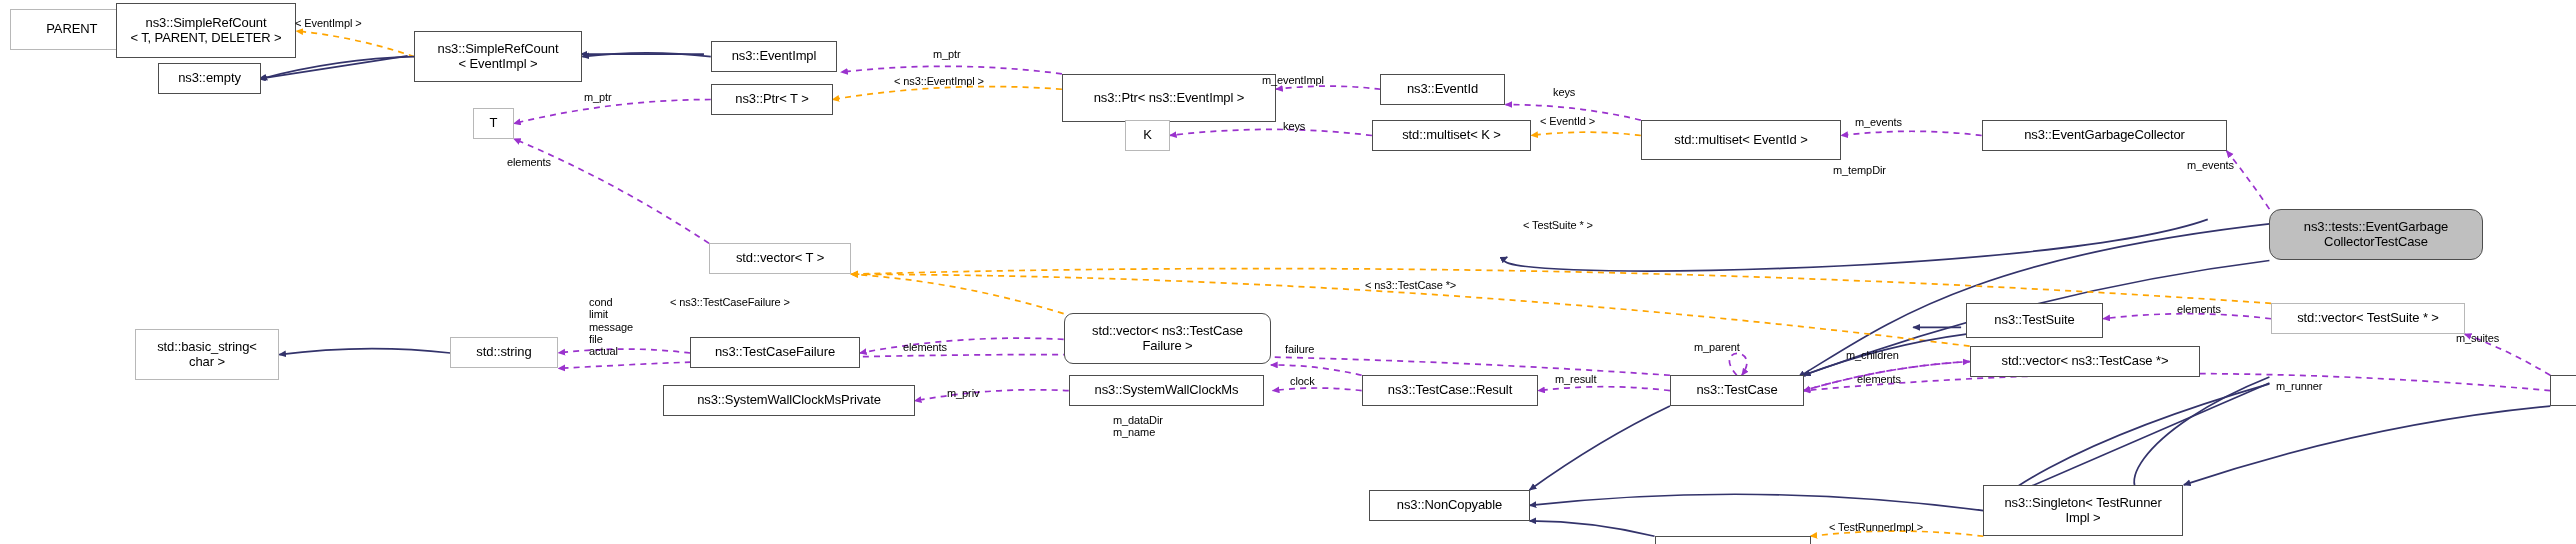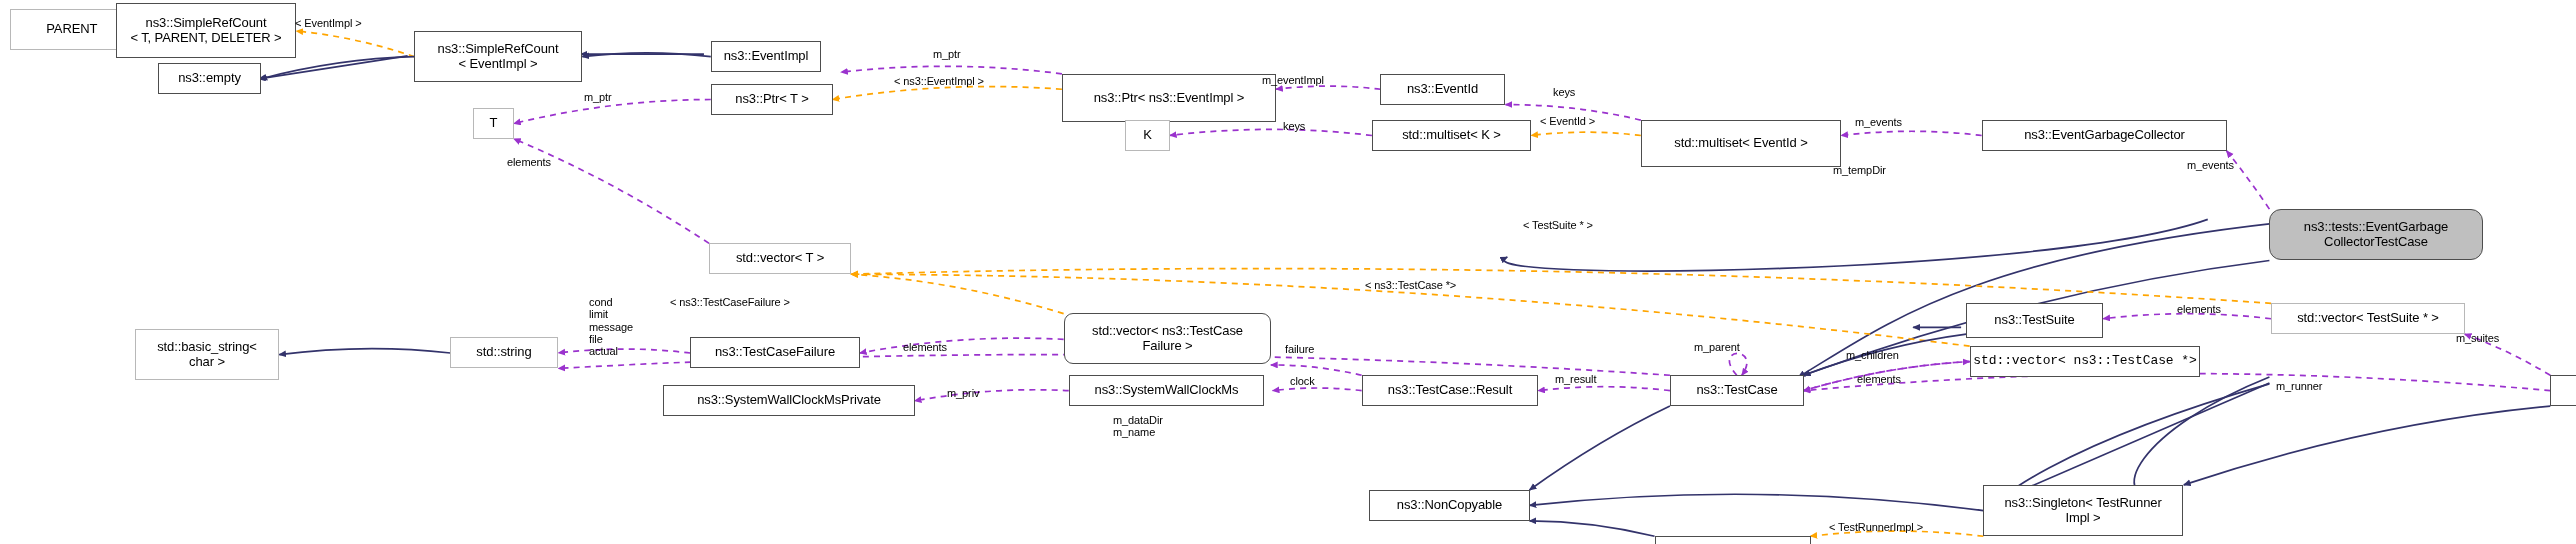--- a/index.html
+++ b/index.html
@@ -138,45 +138,45 @@
       </g>
     </svg>
 
   <div class="edge-label" style="left:287px;top:17px;"></div>
 <div class="node plain" style="left: 10.3px; top: 8.6px; width: 123px; height: 41px;">PARENT</div>
     <div class="node solid" style="left: 116px; top: 3.4px; width: 180px; height: 55px;">ns3::SimpleRefCount
 &lt; T, PARENT, DELETER &gt;</div>
     <div class="node solid" style="left: 158px; top: 63px; width: 103px; height: 31px;">ns3::empty</div>
     <div class="node solid" style="left: 414px; top: 31px; width: 168px; height: 51px;">ns3::SimpleRefCount
 &lt; EventImpl &gt;</div>
-    <div class="node solid" style="left: 711px; top: 41px; width: 110px; height: 31px;">ns3::EventImpl</div>
+    <div class="node solid" style="left: 711px; top: 41px; width: 126px; height: 31px;">ns3::EventImpl</div>
     <div class="node solid" style="left: 711px; top: 84px; width: 122px; height: 31px; text-align: right;">ns3::Ptr&lt; T &gt;</div>
     <div class="node plain" style="left: 473px; top: 108px; width: 41px; height: 31px;">T</div>
     <div class="node solid" style="left: 1062px; top: 74px; width: 214px; height: 48px;">ns3::Ptr&lt; ns3::EventImpl &gt;</div>
     <div class="node solid" style="left: 1380px; top: 74px; width: 125px; height: 31px;">ns3::EventId</div>
     <div class="node plain" style="left: 1125px; top: 120px; width: 45px; height: 31px;">K</div>
     <div class="node solid" style="left: 1372px; top: 120px; width: 159px; height: 31px;">std::multiset&lt; K &gt;</div>
-    <div class="node solid" style="left: 1641px; top: 120px; width: 200px; height: 47px;">std::multiset&lt; EventId &gt;</div>
+    <div class="node solid" style="left: 1641px; top: 120px; width: 200px; height: 40px;">std::multiset&lt; EventId &gt;</div>
     <div class="node solid" style="left: 1982px; top: 120px; width: 245px; height: 31px;">ns3::EventGarbageCollector</div>
     <div class="node highlight" style="left: 2269px; top: 209px; width: 214px; height: 51px; border-radius: 12px;">ns3::tests::EventGarbage
 CollectorTestCase</div>
     <div class="node plain" style="left: 709px; top: 243px; width: 142px; height: 31px;">std::vector&lt; T &gt;</div>
     <div class="node plain" style="left: 135px; top: 329px; width: 144px; height: 51px;">std::basic_string&lt;
 char &gt;</div>
     <div class="node plain" style="left: 450px; top: 337px; width: 108px; height: 31px;">std::string</div>
     <div class="node solid" style="left: 690px; top: 337px; width: 170px; height: 31px;">ns3::TestCaseFailure</div>
     <div class="node solid" style="left: 1064px; top: 313px; width: 207px; height: 51px; border-radius: 9px;">std::vector&lt; ns3::TestCase
 Failure &gt;</div>
     <div class="node solid" style="left: 1069px; top: 375px; width: 195px; height: 31px;">ns3::SystemWallClockMs</div>
     <div class="node solid" style="left: 663px; top: 385px; width: 252px; height: 31px;">ns3::SystemWallClockMsPrivate</div>
     <div class="node solid" style="left: 1362px; top: 375px; width: 176px; height: 31px;">ns3::TestCase::Result</div>
     <div class="node solid" style="left: 1670px; top: 375px; width: 134px; height: 31px;">ns3::TestCase</div>
     <div class="node solid" style="left: 1966px; top: 303px; width: 137px; height: 35px;">ns3::TestSuite</div>
     <div class="node plain" style="left: 2271px; top: 303px; width: 194px; height: 31px;">std::vector&lt; TestSuite * &gt;</div>
-    <div class="node solid" style="left: 1970px; top: 346px; width: 230px; height: 31px; font-family: Liberation Mono, monospace;">std::vector&lt; ns3::TestCase *&gt;</div>
+    <div class="node solid" style="left: 1970px; top: 346px; width: 230px; height: 31px;">std::vector&lt; ns3::TestCase *&gt;</div>
     <div class="node solid" style="left: 2550px; top: 375px; width: 171px; height: 31px;">ns3::TestRunnerImpl</div>
     <div class="node solid" style="left: 1369px; top: 490px; width: 161px; height: 31px;">ns3::NonCopyable</div>
     <div class="node solid" style="left: 1655px; top: 536px; width: 156px; height: 31px;">ns3::Singleton&lt; T &gt;</div>
     <div class="node solid" style="left: 1983px; top: 485px; width: 200px; height: 51px;">ns3::Singleton&lt; TestRunner
 Impl &gt;</div>
     <div class="edge-label" style="left: 295px; top: 17px;">&lt; EventImpl &gt;</div>
     <div class="edge-label" style="left: 933px; top: 48px;">m_ptr</div>
     <div class="edge-label" style="left: 584px; top: 91px;">m_ptr</div>
     <div class="edge-label" style="left: 894px; top: 75px;">&lt; ns3::EventImpl &gt;</div>
     <div class="edge-label" style="left: 1262px; top: 74px;">m_eventImpl</div>

